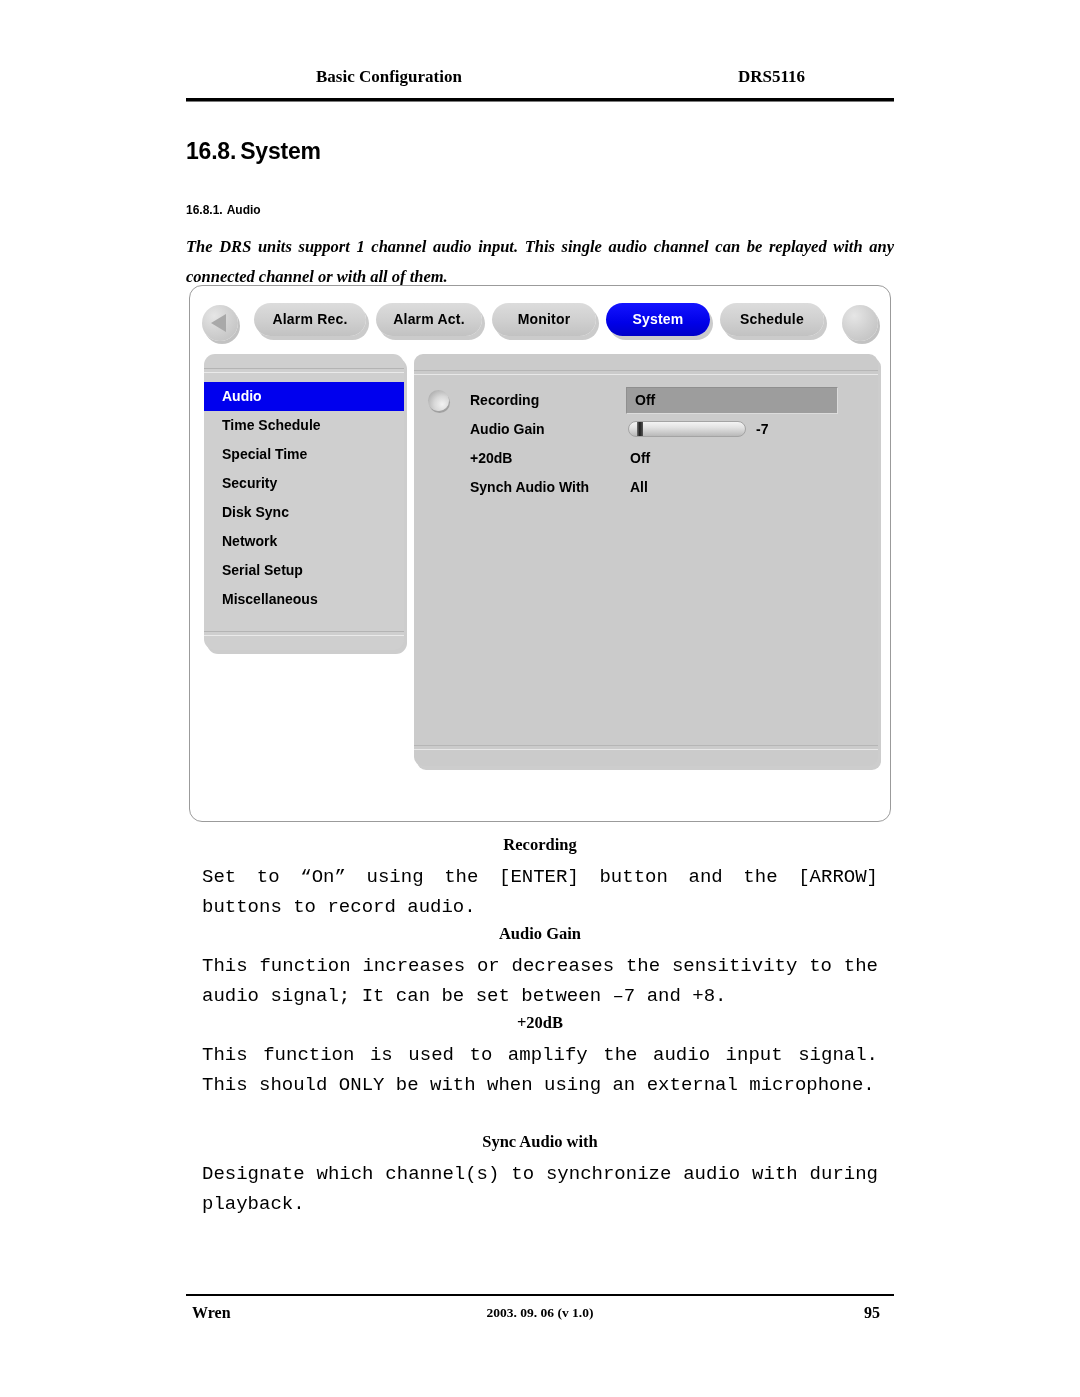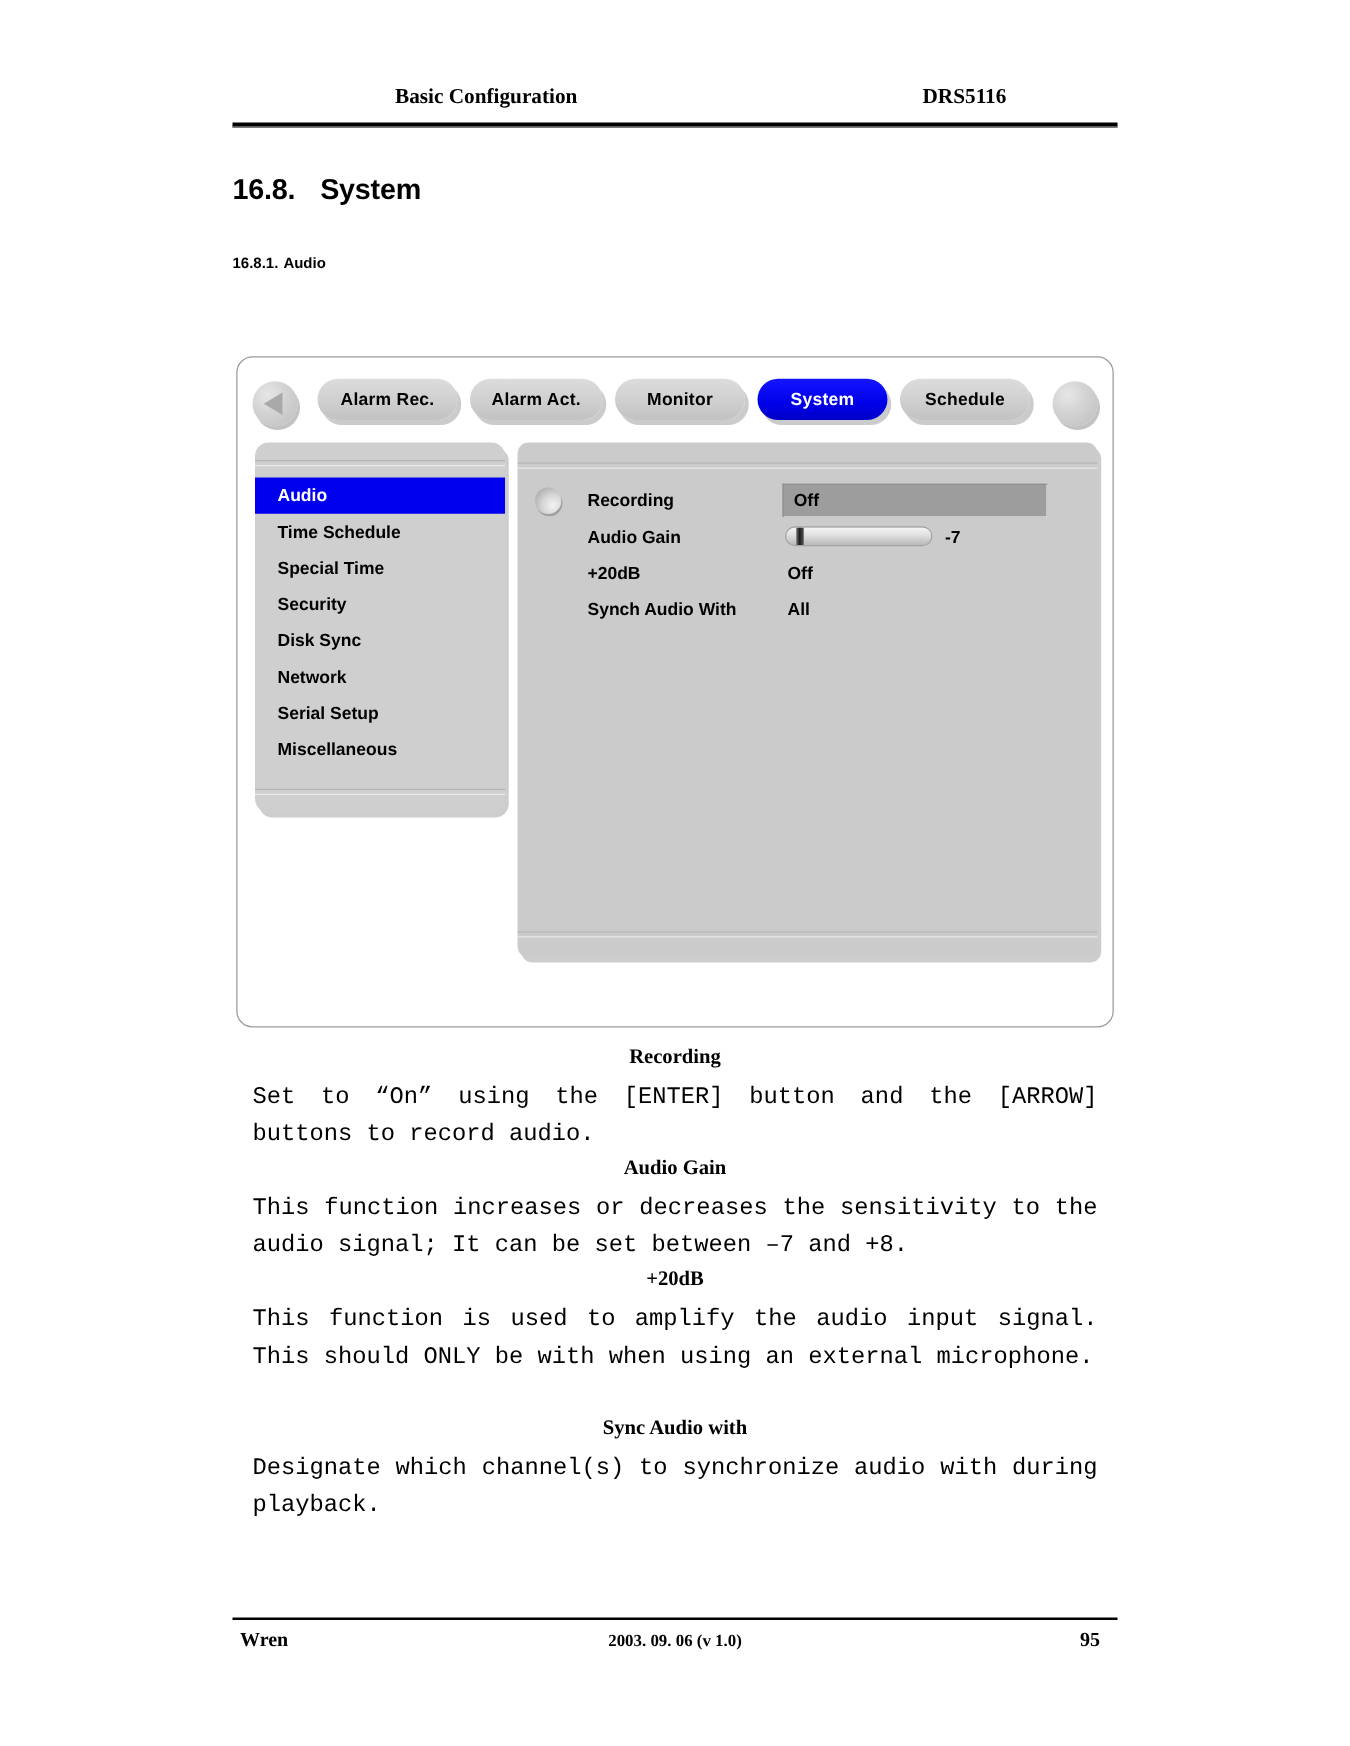--- a/index.html
+++ b/index.html
@@ -63,21 +63,21 @@
     position: absolute;
     left: 186px;
     top: 138px;
     margin: 0;
     font-family: "Liberation Sans", sans-serif;
     font-weight: bold;
     font-size: 23px;
     letter-spacing: -0.2px;
     white-space: nowrap;
   }
-  h2.sec .num { margin-right: 20px; }
+  h2.sec .num { margin-right: 4px; }
 
   h3.subsec {
     position: absolute;
     left: 186px;
     top: 203px;
     margin: 0;
     font-family: "Liberation Sans", sans-serif;
     font-weight: bold;
     font-size: 12px;
     white-space: nowrap;
@@ -418,20 +418,21 @@
   <div class="runhead-rule"></div>
 
   <h2 class="sec">
     <span class="num">16.8.</span><span>System</span>
   </h2>
 
   <h3 class="subsec">
     <span class="num">16.8.1.</span><span>Audio</span>
   </h3>
 
+  <p class="lede">The DRS units support 1 channel audio input.   This single audio channel can be replayed with any connected channel or with all of them.</p>
 
   <div class="figure">
 
     <div class="tabbar">
       <div class="navbtn prev">
         <span class="tri"></span>
       </div>
       <div class="tab t0">Alarm Rec.</div>
       <div class="tab t1">Alarm Act.</div>
       <div class="tab t2">Monitor</div>

